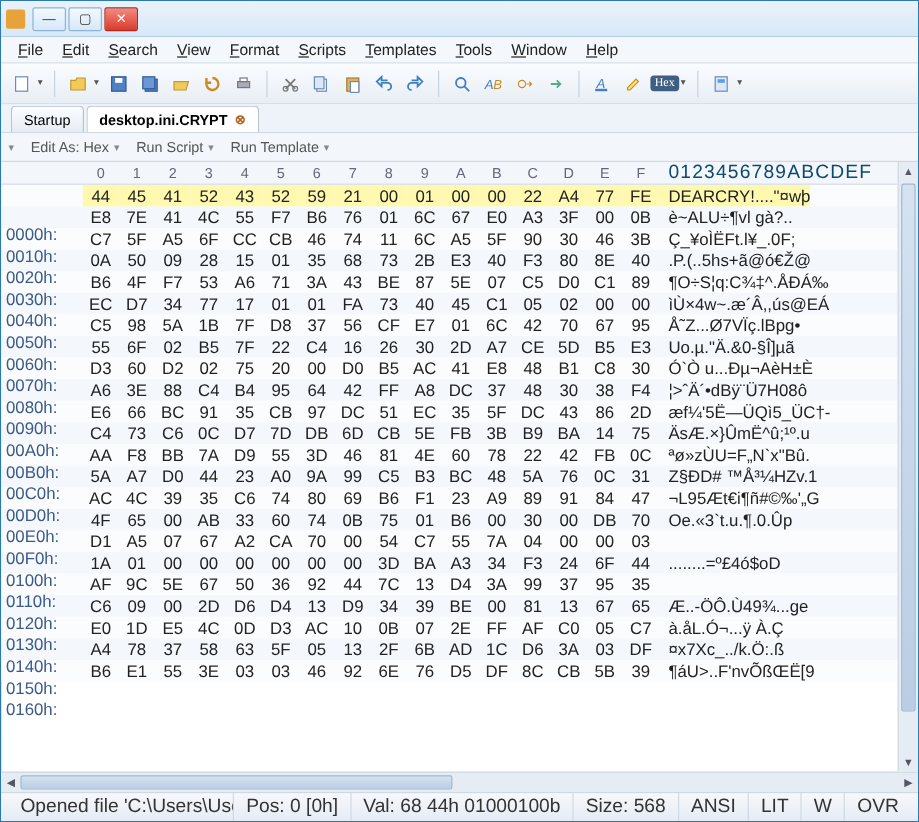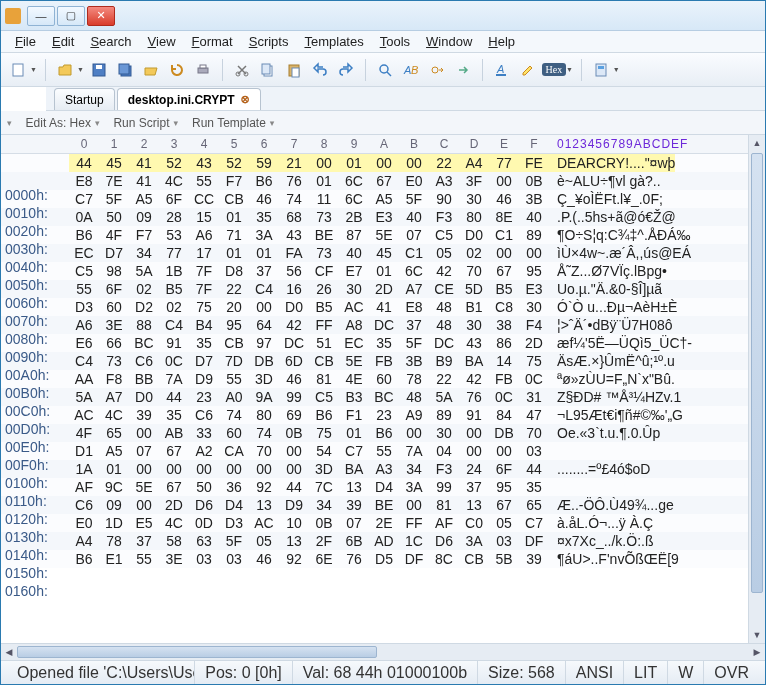--- a/index.html
+++ b/index.html
@@ -12,34 +12,34 @@
   .winbtn { width:28px; height:20px; border:1px solid #8fb3d4; background:linear-gradient(#f3f9ff,#d6e8f8); border-radius:2px; display:flex; align-items:center; justify-content:center; font-size:11px; color:#333; }
   .winbtn.close { background:linear-gradient(#f48a7f,#d93c2b); border-color:#b02a1c; color:#fff; }
   .menubar { height:22px; background:#f4f8fc; border-bottom:1px solid #cfd9e3; display:flex; align-items:center; padding:0 6px; gap:0; }
   .menu-item { font-size:13px; color:#222; padding:12px 8px; cursor:default; }
   .menu-item .ul { text-decoration:underline; }
   .toolbar { height:34px; background:linear-gradient(#fafcff,#e8eef5); border-bottom:1px solid #cfd9e3; display:flex; align-items:center; padding:0 6px; gap:4px; }
   .tbutton { width:22px; height:22px; display:flex; align-items:center; justify-content:center; border-radius:3px; }
   .tbutton svg { display:block; }
   .tsep { width:1px; height:22px; background:#c7d2de; margin:0 4px; }
   .dropdown-arrow{ font-size:7px; color:#555; margin-left:-3px;}
-  .tabstrip { height:24px; background:#eef3f9; border-bottom:1px solid #cfd9e3; display:flex; align-items:flex-end; padding:0 8px; gap:2px;margin-left:45px; }
+  .tabstrip { height:24px; background:#eef3f9; border-bottom:1px solid #cfd9e3; display:flex; align-items:flex-end; padding:0 8px; gap:2px; }
   .tab { height:22px; padding:2px 10px; font-size:12px; border:1px solid #b7c3d0; border-bottom:none; border-radius:4px 4px 0 0; background:linear-gradient(#fbfdff,#e6ecf3); display:flex; align-items:center; gap:6px;}
   .tab.active { background:#fff; font-weight:600;text-align:right; }
   .tab .close-x { font-size:11px; color:#b4621b; }
   .editbar { height:24px; background:#f3f6fa; border-bottom:1px solid #cfd9e3; display:flex; align-items:center; padding:0 6px; gap:14px; font-size:12px; color:#555; }
   .eb-drop { display:flex; align-items:center; gap:4px; }
   .eb-chevron { font-size:9px; color:#888; }
   .hexarea { position:relative; flex:1; overflow:hidden; display:flex; }
   .hex-inner { flex:1; overflow:hidden; font-family: Consolas, "Courier New", monospace; font-size:14px; line-height:18px; color:#222; }
   .colhead { display:flex; border-bottom:1px solid #d5dde6; background:#f3f6fa; }
   .colhead .addrcol { width:68px; }
   .colhead .hexcols { display:flex; }
   .colhead .hexcols span { width:30px; text-align:center; color:#667; font-size:12px;}
-  .colhead .asc { padding-left:8px; letter-spacing:1px; font-size:12px; color:#6d28d9;}
+  .colhead .asc { padding-left:8px; letter-spacing:1px; font-size:16px; color:#0c4a6e;}
   .rows { height:calc(100% - 18px); overflow:hidden; }
   .row { display:flex; height:18px; }
   .row:nth-child(odd){ background:#fbfcfe; }
   .row:nth-child(even){ background:#f4f7fb; }
   .row.hl .byte { background:#fff9b0; }
   .row.hl .asc { background:#fff9b0; }
   .addr { width:68px; color:#3a5a88; padding-left:4px;margin-top:32px;}
   .bytes { display:flex; }
   .byte { width:30px; text-align:center; }
   .asc  { padding-left:8px; white-space:pre; letter-spacing:0; }

